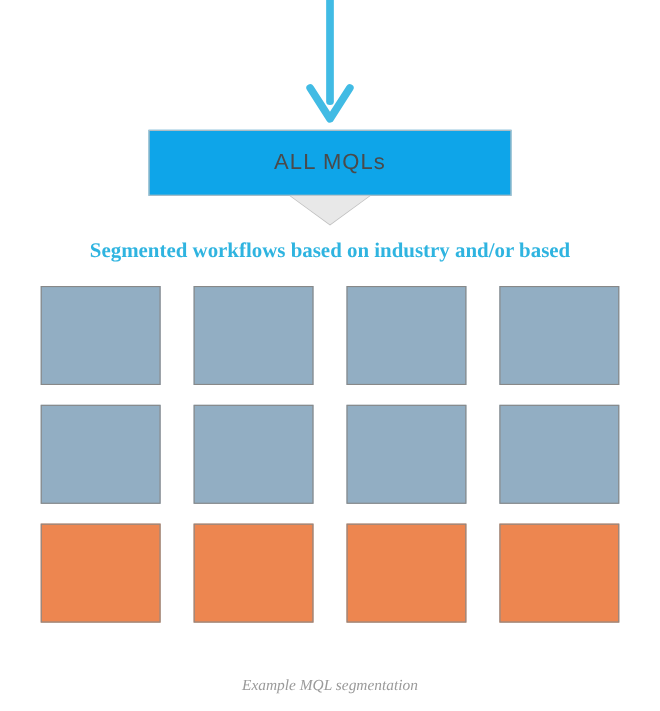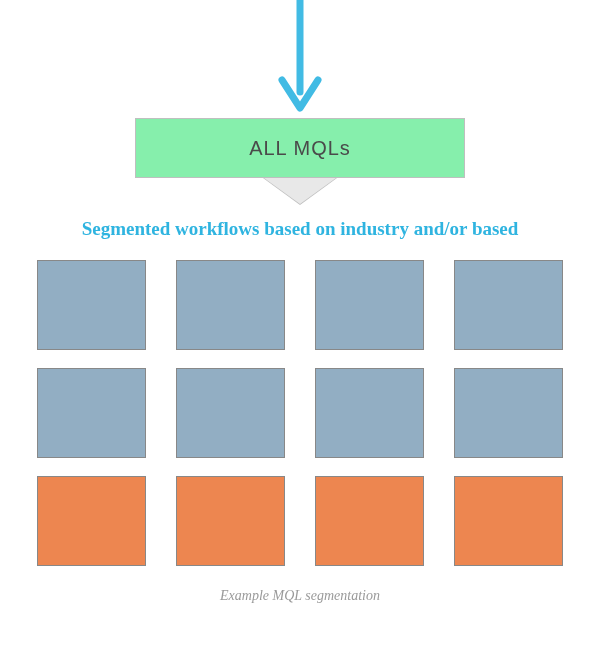--- a/index.html
+++ b/index.html
@@ -19,21 +19,21 @@
     width: 60px;
     height: 120px;
   }
   .label-box {
     position: absolute;
     left: 50%;
     top: 118px;
     transform: translateX(-50%);
     width: 330px;
     height: 60px;
-    background: #86efac;
+    background: #0ea5e9;
     border: 1px solid #bfbfbf;
     display: flex;
     align-items: center;
     justify-content: center;
   }
   .label-box span {
     font-family: -apple-system, BlinkMacSystemFont, 'Segoe UI', Arial, sans-serif;
     font-size: 20px;
     letter-spacing: 1px;
     color: #4a4a4a;
@@ -88,21 +88,21 @@
   .cell {
     height: 90px;
     border: 1px solid #888;
   }
   .cell.blue { background: #92aec3; }
   .cell.orange { background: #ed8650; }
   .caption {
     position: absolute;
     left: 0;
     right: 0;
-    top: 588px;
+    top: 616px;
     text-align: center;
     font-family: Georgia, 'Times New Roman', serif;
     font-style: italic;
     font-size: 14px;
     color: #9a9a9a;
   }
 </style>
 </head>
 <body>
 

